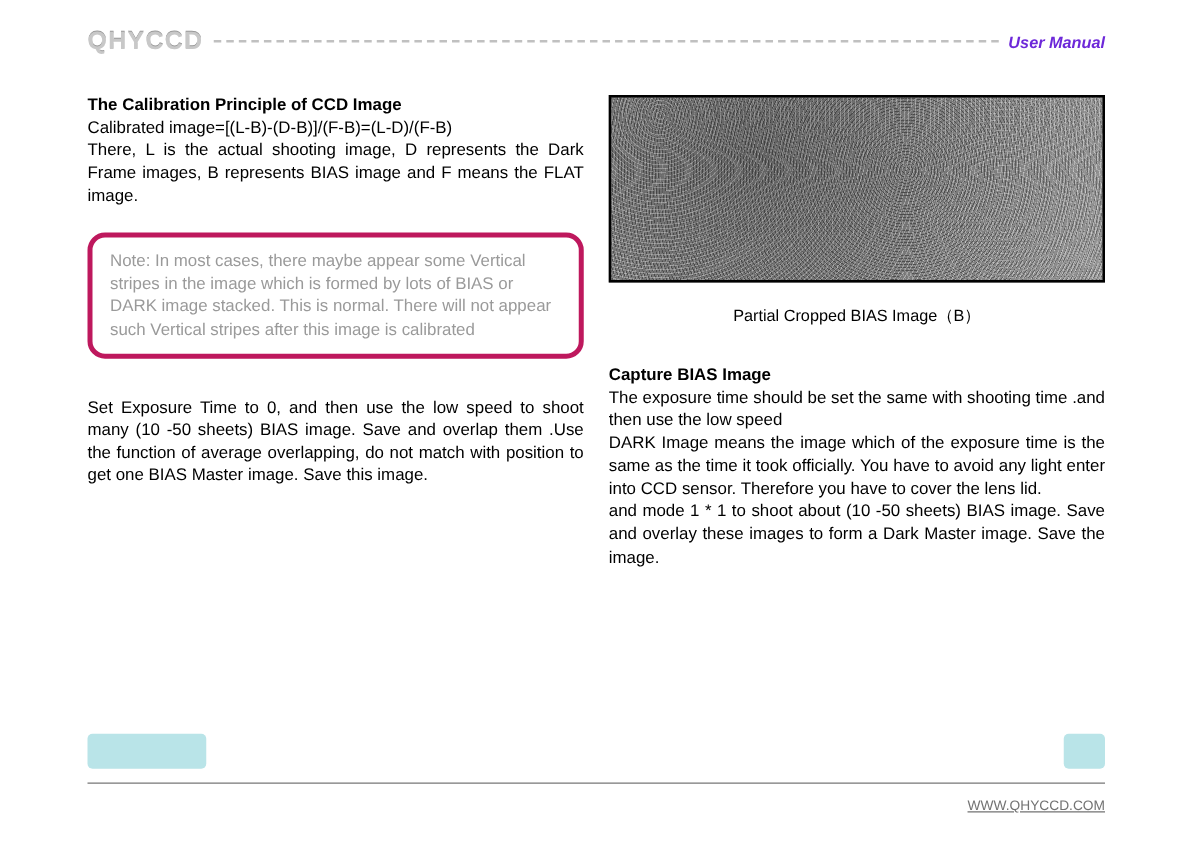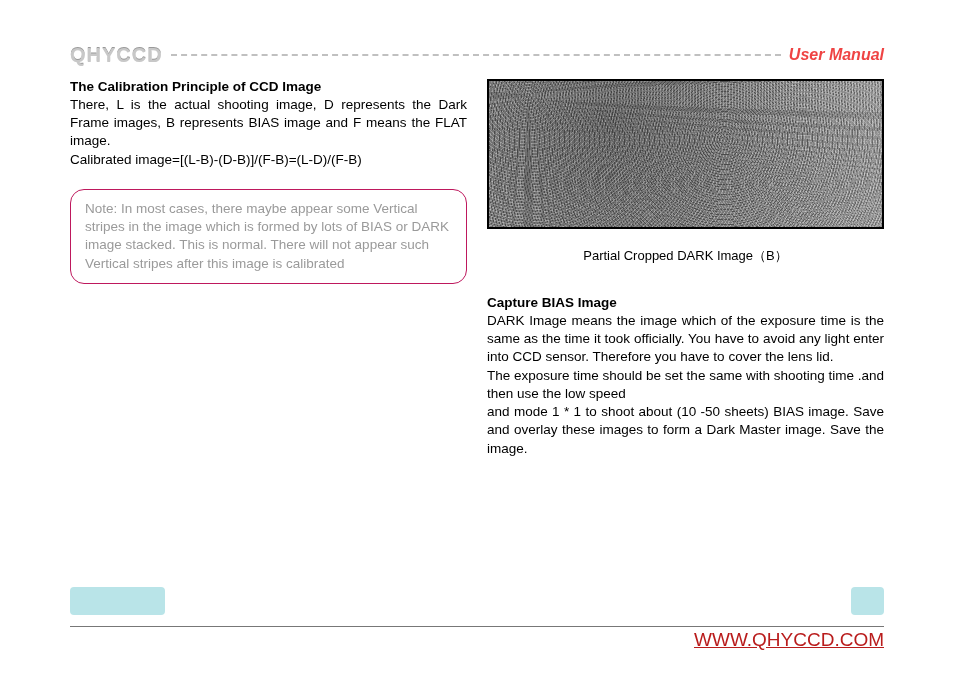--- a/index.html
+++ b/index.html
@@ -9,21 +9,21 @@
     background: #ffffff;
     font-family: Arial, Helvetica, sans-serif;
     color: #000;
     position: relative;
     overflow: hidden;
   }
   .page {
     position: relative;
     width: 100%;
     height: 100%;
-    padding: 40px 70px 18px 70px;
+    padding: 18px 70px 18px 70px;
   }
   .top-bar {
     display: flex;
     justify-content: space-between;
     align-items: center;
     height: 30px;
   }
   .logo {
     font-family: Arial, sans-serif;
     font-weight: 900;
@@ -34,42 +34,42 @@
   }
   .dashes {
     flex: 1;
     height: 0;
     border-top: 2px dashed #c0c0c0;
     margin: 0 8px;
   }
   .manual-label {
     font-style: italic;
     font-weight: bold;
-    font-size: 16px;
-    color: #ef4444;
+    font-size: 13px;
+    color: #6d28d9;
     white-space: nowrap;
   }
   .columns {
     display: flex;
     gap: 20px;
-    margin-top: 9px;
+    margin-top: 28px;
   }
   .col { flex: 1; }
   .heading {
     font-weight: bold;
     font-size: 13.5px;
     margin-bottom: 2px;
   }
   .body-text {
     font-size: 13.5px;
     line-height: 1.35;
     text-align: justify;
   }
   .note-box {
-    border: 1px solid #be185d;
+    border: 4px solid #be185d;
     border-radius: 14px;
     padding: 10px 14px;
     margin-top: 20px;
     font-size: 13.5px;
     color: #9a9a9a;
     line-height: 1.35;
   }
   .section { margin-top: 30px; }
   .bias-image {
     width: 100%;
@@ -115,59 +115,60 @@
     position: absolute;
     left: 70px;
     right: 70px;
     bottom: 48px;
     border-top: 1px solid #777;
   }
   .url {
     position: absolute;
     right: 70px;
     bottom: 24px;
-    font-size: 19px;
+    font-size: 11px;
     text-decoration: underline;
-    color: #b91c1c;
+    color: #737373;
   }
 </style>
 </head>
 <body>
 
 <div class="page">
 
   <div class="top-bar">
     <div class="logo">QHYCCD</div>
     <div class="dashes"></div>
     <div class="manual-label">User Manual</div>
   </div>
 
   <div class="columns">
 
     <div class="col">
       <div class="heading">The Calibration Principle of CCD Image</div>
+      <div class="body-text">Calibrated image=[(L-B)-(D-B)]/(F-B)=(L-D)/(F-B)</div>
       <div class="body-text">There, L is the actual shooting image, D represents the Dark Frame images, B represents BIAS image and F means the FLAT image.</div>
-      <div class="body-text">Calibrated image=[(L-B)-(D-B)]/(F-B)=(L-D)/(F-B)</div>
 
       <div class="note-box">Note: In most cases, there maybe appear some Vertical stripes in the image which is formed by lots of BIAS or DARK image stacked. This is normal. There will not appear such Vertical stripes after this image is calibrated</div>
 
       <div class="section">
+        <div class="body-text">Set Exposure Time  to 0, and then use the low speed to shoot  many (10 -50 sheets) BIAS image. Save and overlap them .Use the function of average overlapping, do not match with position to get one BIAS Master image. Save this image.</div>
       </div>
     </div>
 
     <div class="col">
       <div class="bias-image">
         <div class="bias-noise"></div>
       </div>
-      <div class="caption">Partial Cropped DARK Image（B）</div>
+      <div class="caption">Partial Cropped BIAS Image（B）</div>
 
       <div class="section">
         <div class="heading">Capture BIAS Image</div>
+        <div class="body-text">The exposure time should be set the same with shooting time .and then use the low speed</div>
         <div class="body-text">DARK Image means the image which of the exposure time is the same as the time it took officially. You have to avoid any light enter into CCD sensor. Therefore you have to cover the lens lid.</div>
-        <div class="body-text">The exposure time should be set the same with shooting time .and then use the low speed</div>
         <div class="body-text">and mode 1 * 1 to shoot about (10 -50 sheets) BIAS image. Save and overlay these images to form a Dark Master image. Save the image.</div>
       </div>
     </div>
 
   </div>
 
   <div class="footer-bar">
     <div class="pill"></div>
     <div class="pill right"></div>
   </div>

